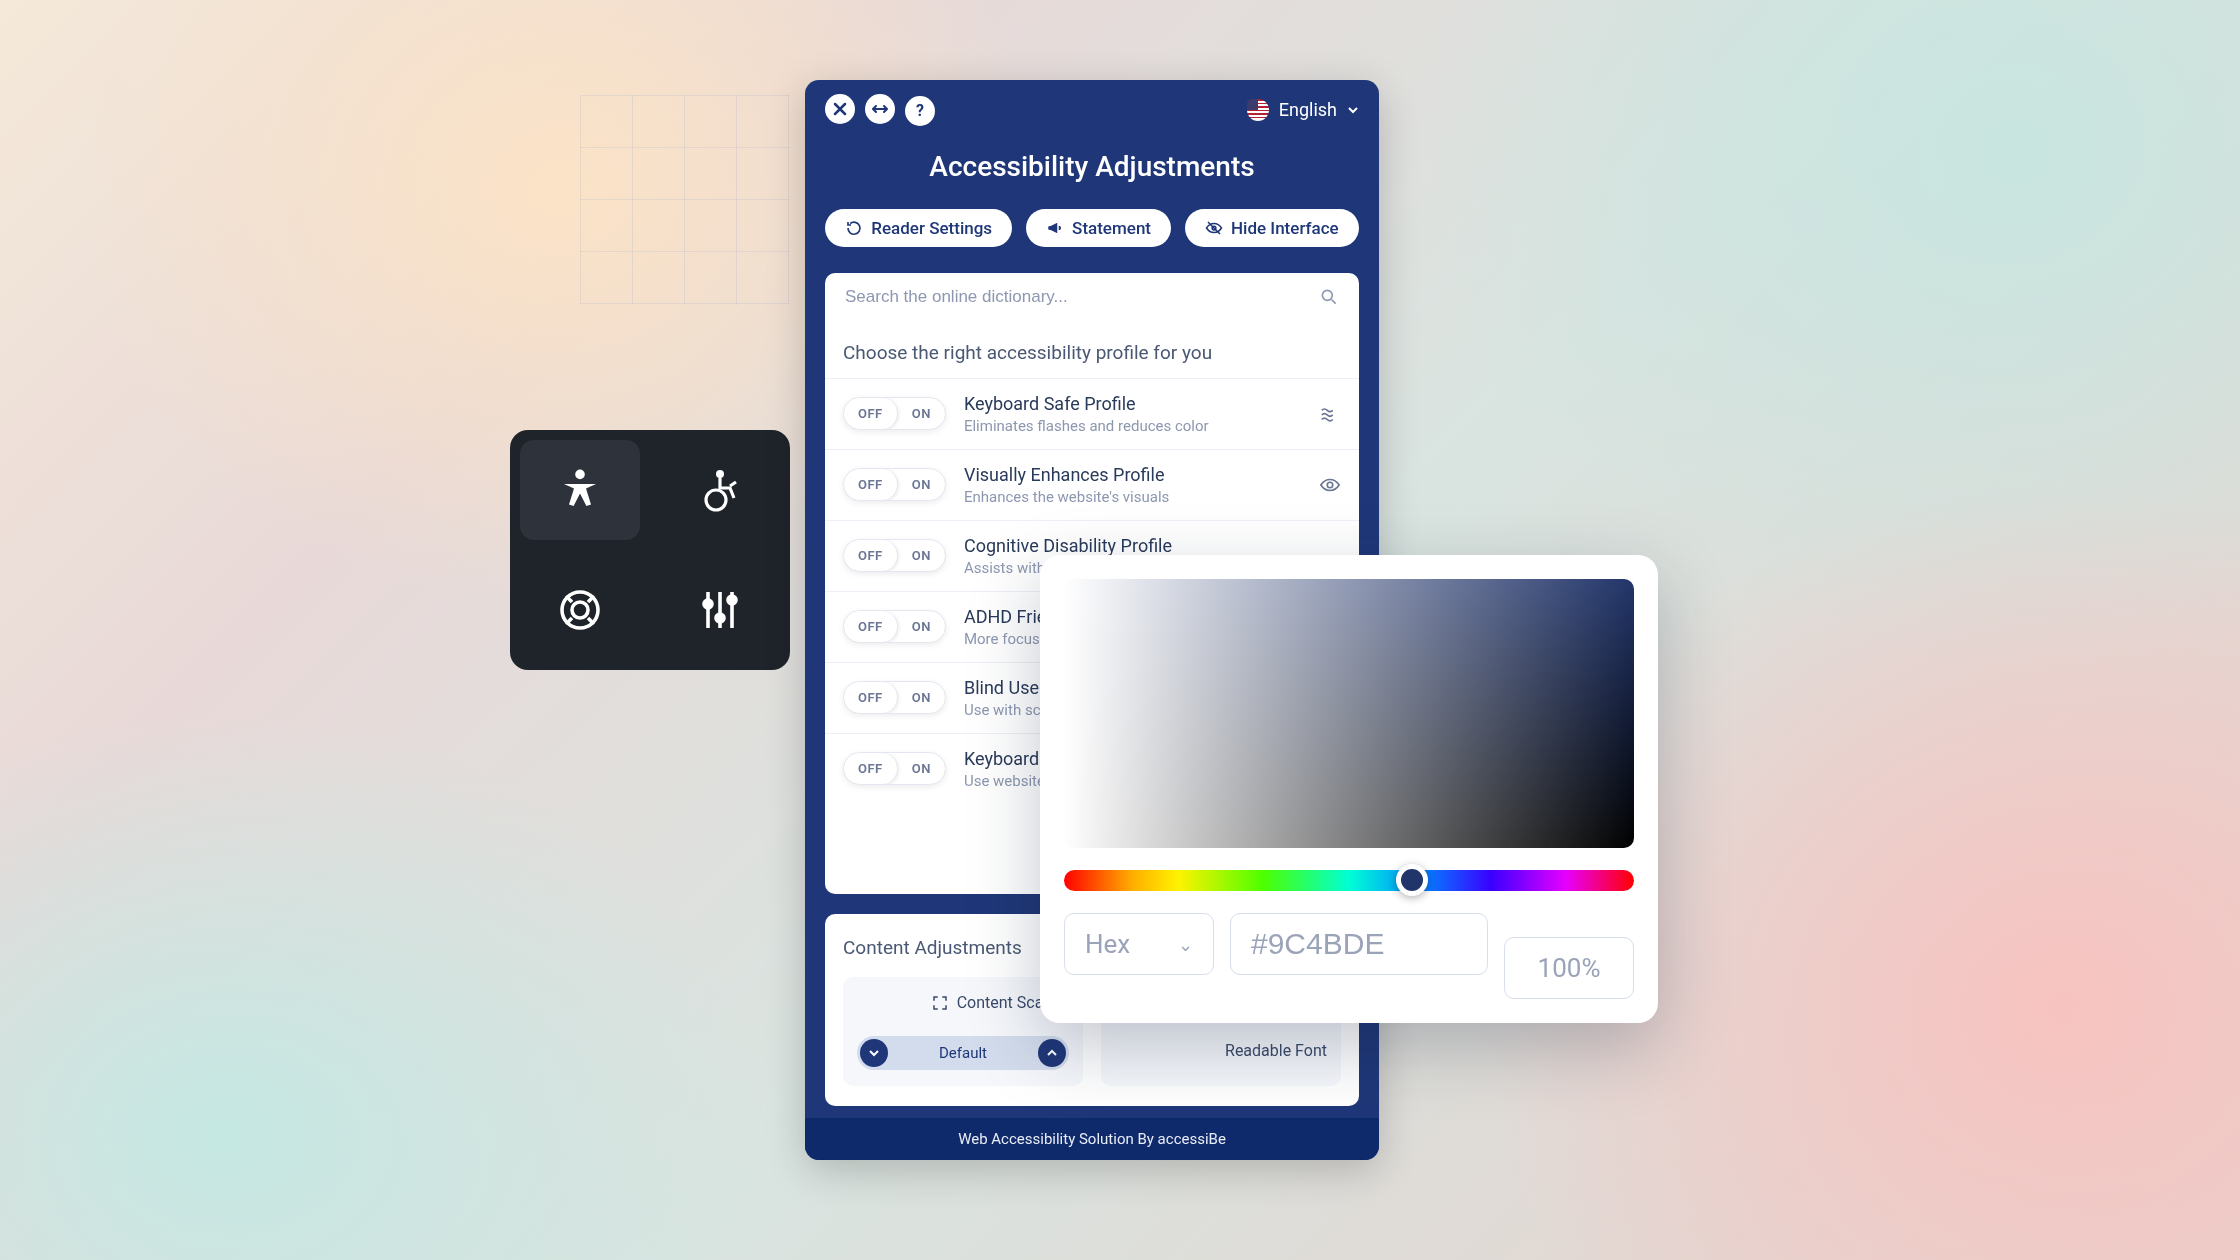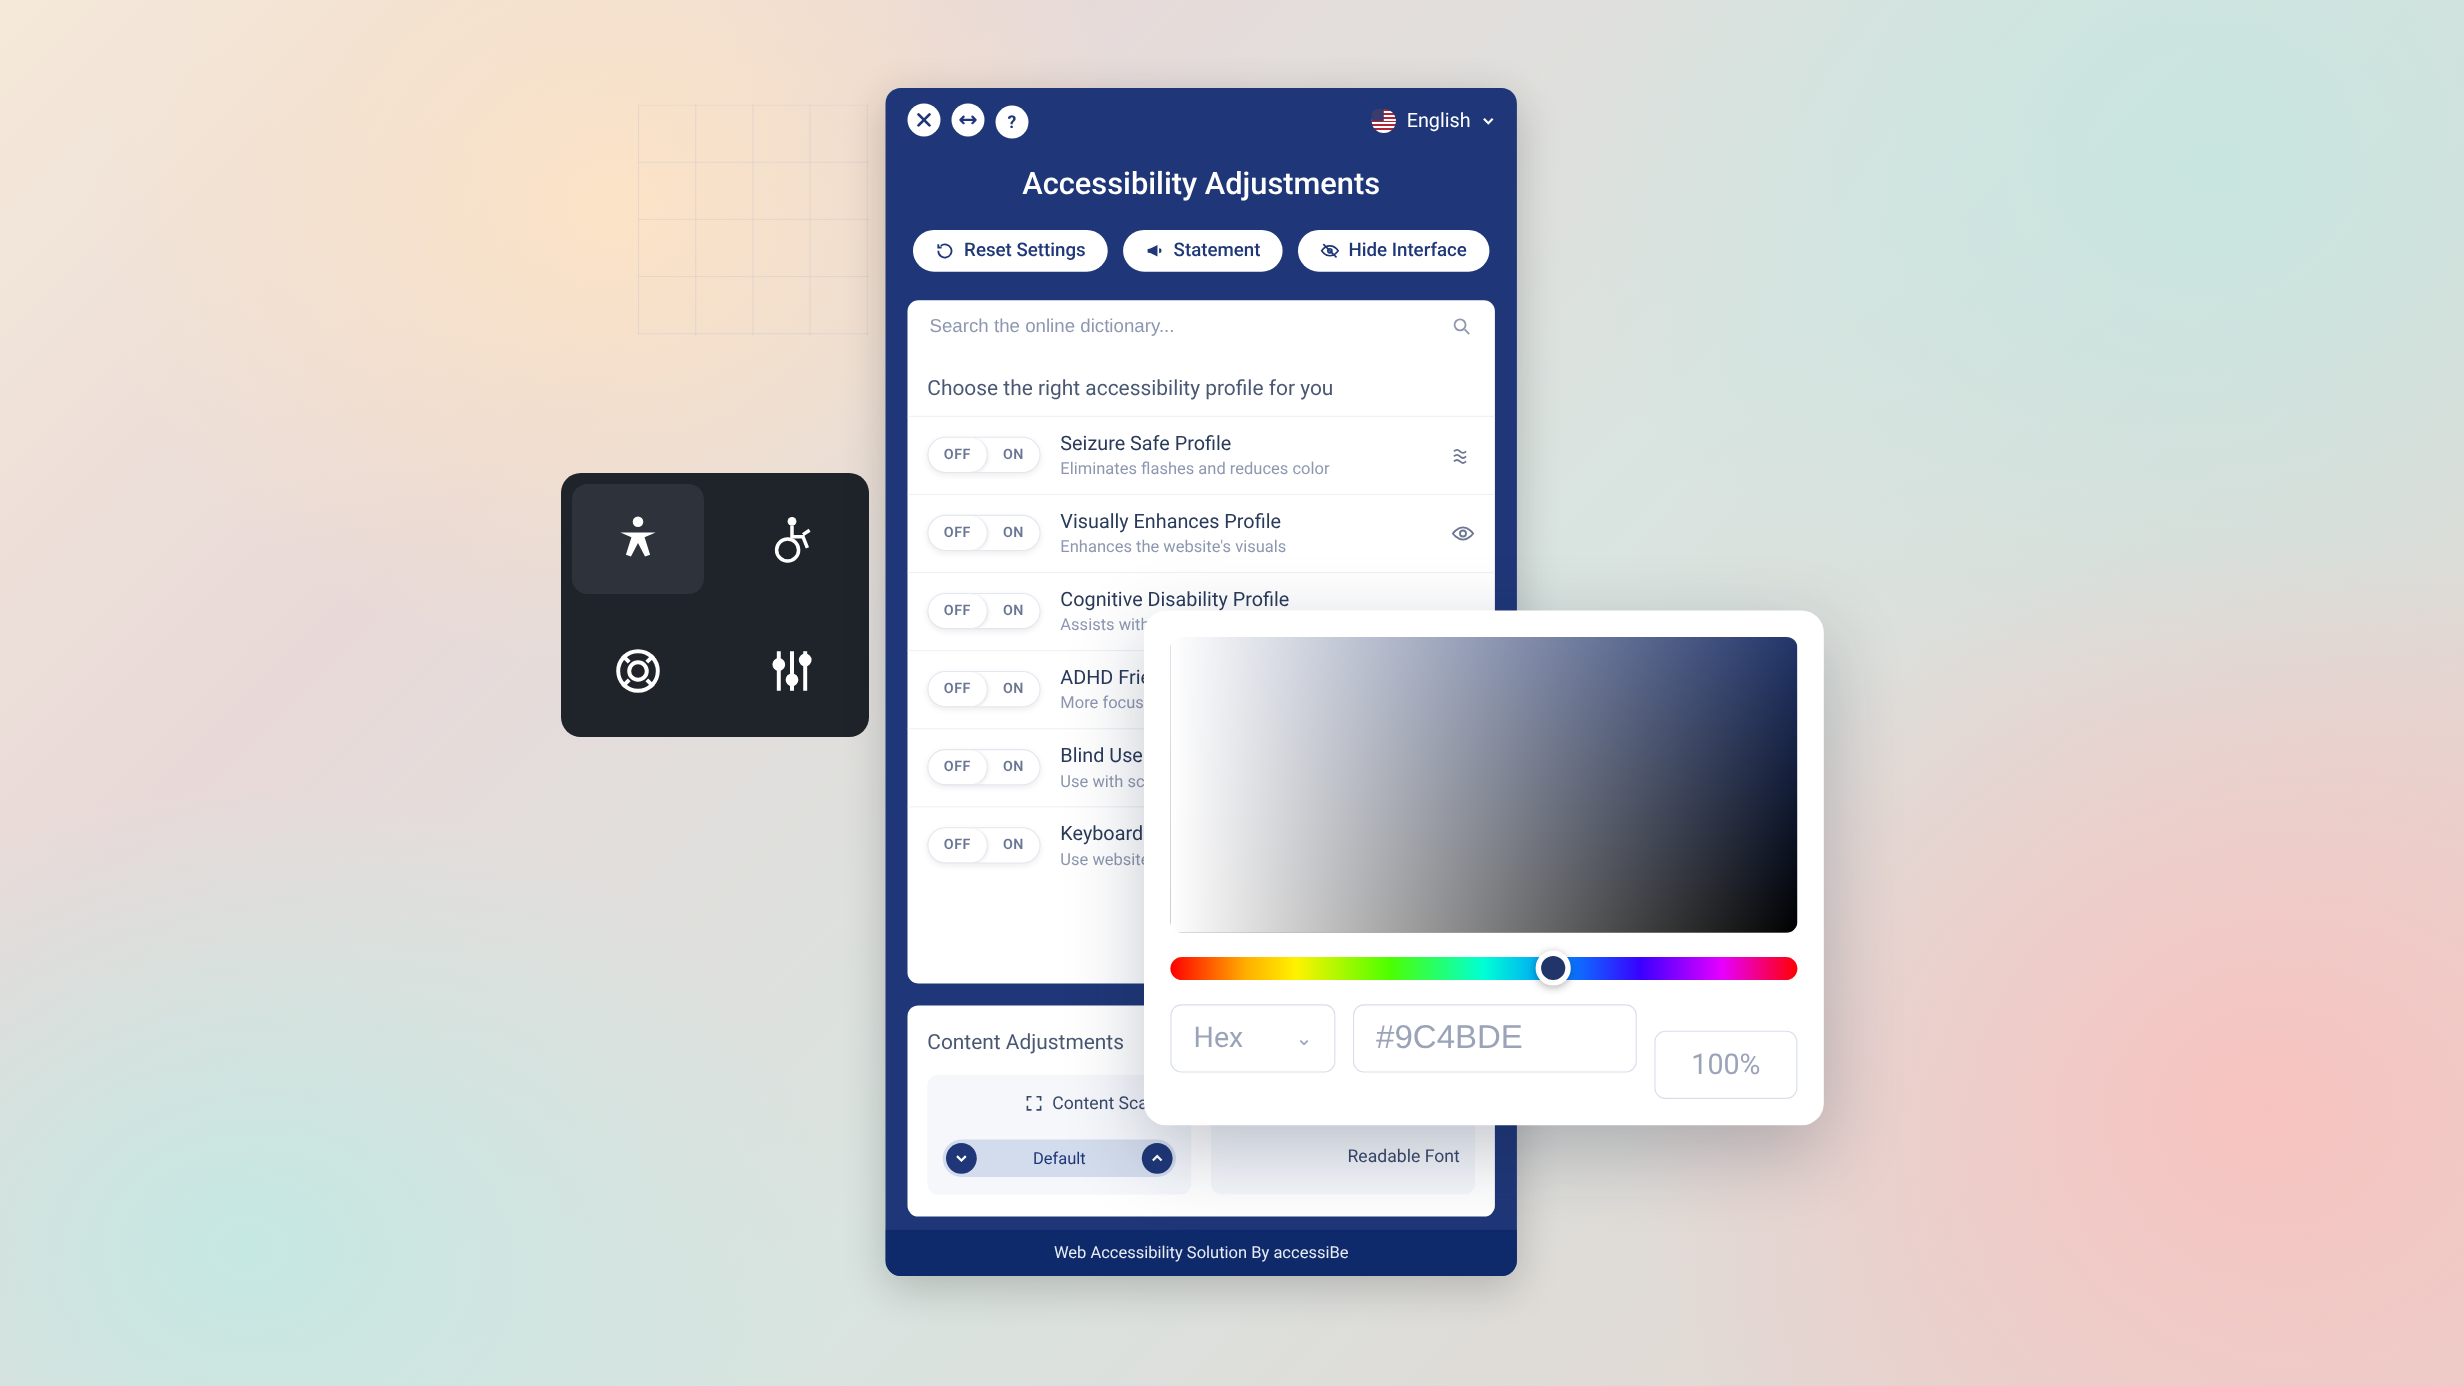--- a/index.html
+++ b/index.html
@@ -291,21 +291,21 @@
     </div>
   </div>
 
   <div class="panel-title">Accessibility Adjustments</div>
 
   <div class="pill-row">
     <div class="pill">
       <svg viewBox="0 0 24 24" stroke="#1f3778" stroke-width="2.2" fill="none">
           <path d="M4 12 a8 8 0 1 0 3-6 M4 4 v4 h4"></path>
         </svg>
-      <span>Reset Settings</span>
+      <span>Reader Settings</span>
     </div>
     <div class="pill">
       <svg viewBox="0 0 24 24" fill="#1f3778">
           <path d="M3 10 v4 l4 1 8 4 V5 l-8 4 Z M17 9 a3 3 0 0 1 0 6"></path>
         </svg>
       <span>Statement</span>
     </div>
     <div class="pill">
       <svg viewBox="0 0 24 24" stroke="#1f3778" stroke-width="2" fill="none">
           <path d="M2 12 s4-6 10-6 10 6 10 6 -4 6 -10 6 -10-6 -10-6Z"></path>
@@ -326,21 +326,21 @@
     </div>
 
     <div class="section-title">Choose the right accessibility profile for you</div>
 
     <div class="profile-row">
       <div class="toggle">
           <span>OFF</span>
           <span>ON</span>
         </div>
       <div class="profile-text">
-        <div class="name">Seizure Safe Profile</div>
+        <div class="name">Keyboard Safe Profile</div>
         <div class="desc">Eliminates flashes and reduces color</div>
       </div>
       <svg class="profile-icon" width="22" height="22" viewBox="0 0 24 24" stroke="currentColor" stroke-width="1.8" fill="none">
           <path d="M3 8 q3-3 6 0 t6 0 M3 13 q3-3 6 0 t6 0 M3 18 q3-3 6 0 t6 0"></path>
         </svg>
     </div>
 
     <div class="profile-row">
       <div class="toggle">
           <span>OFF</span>

